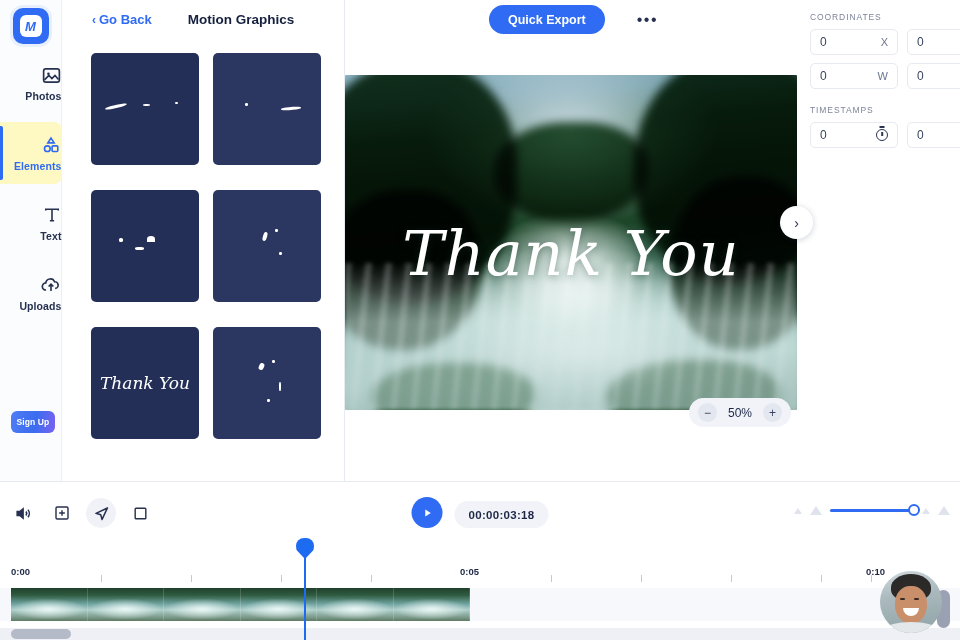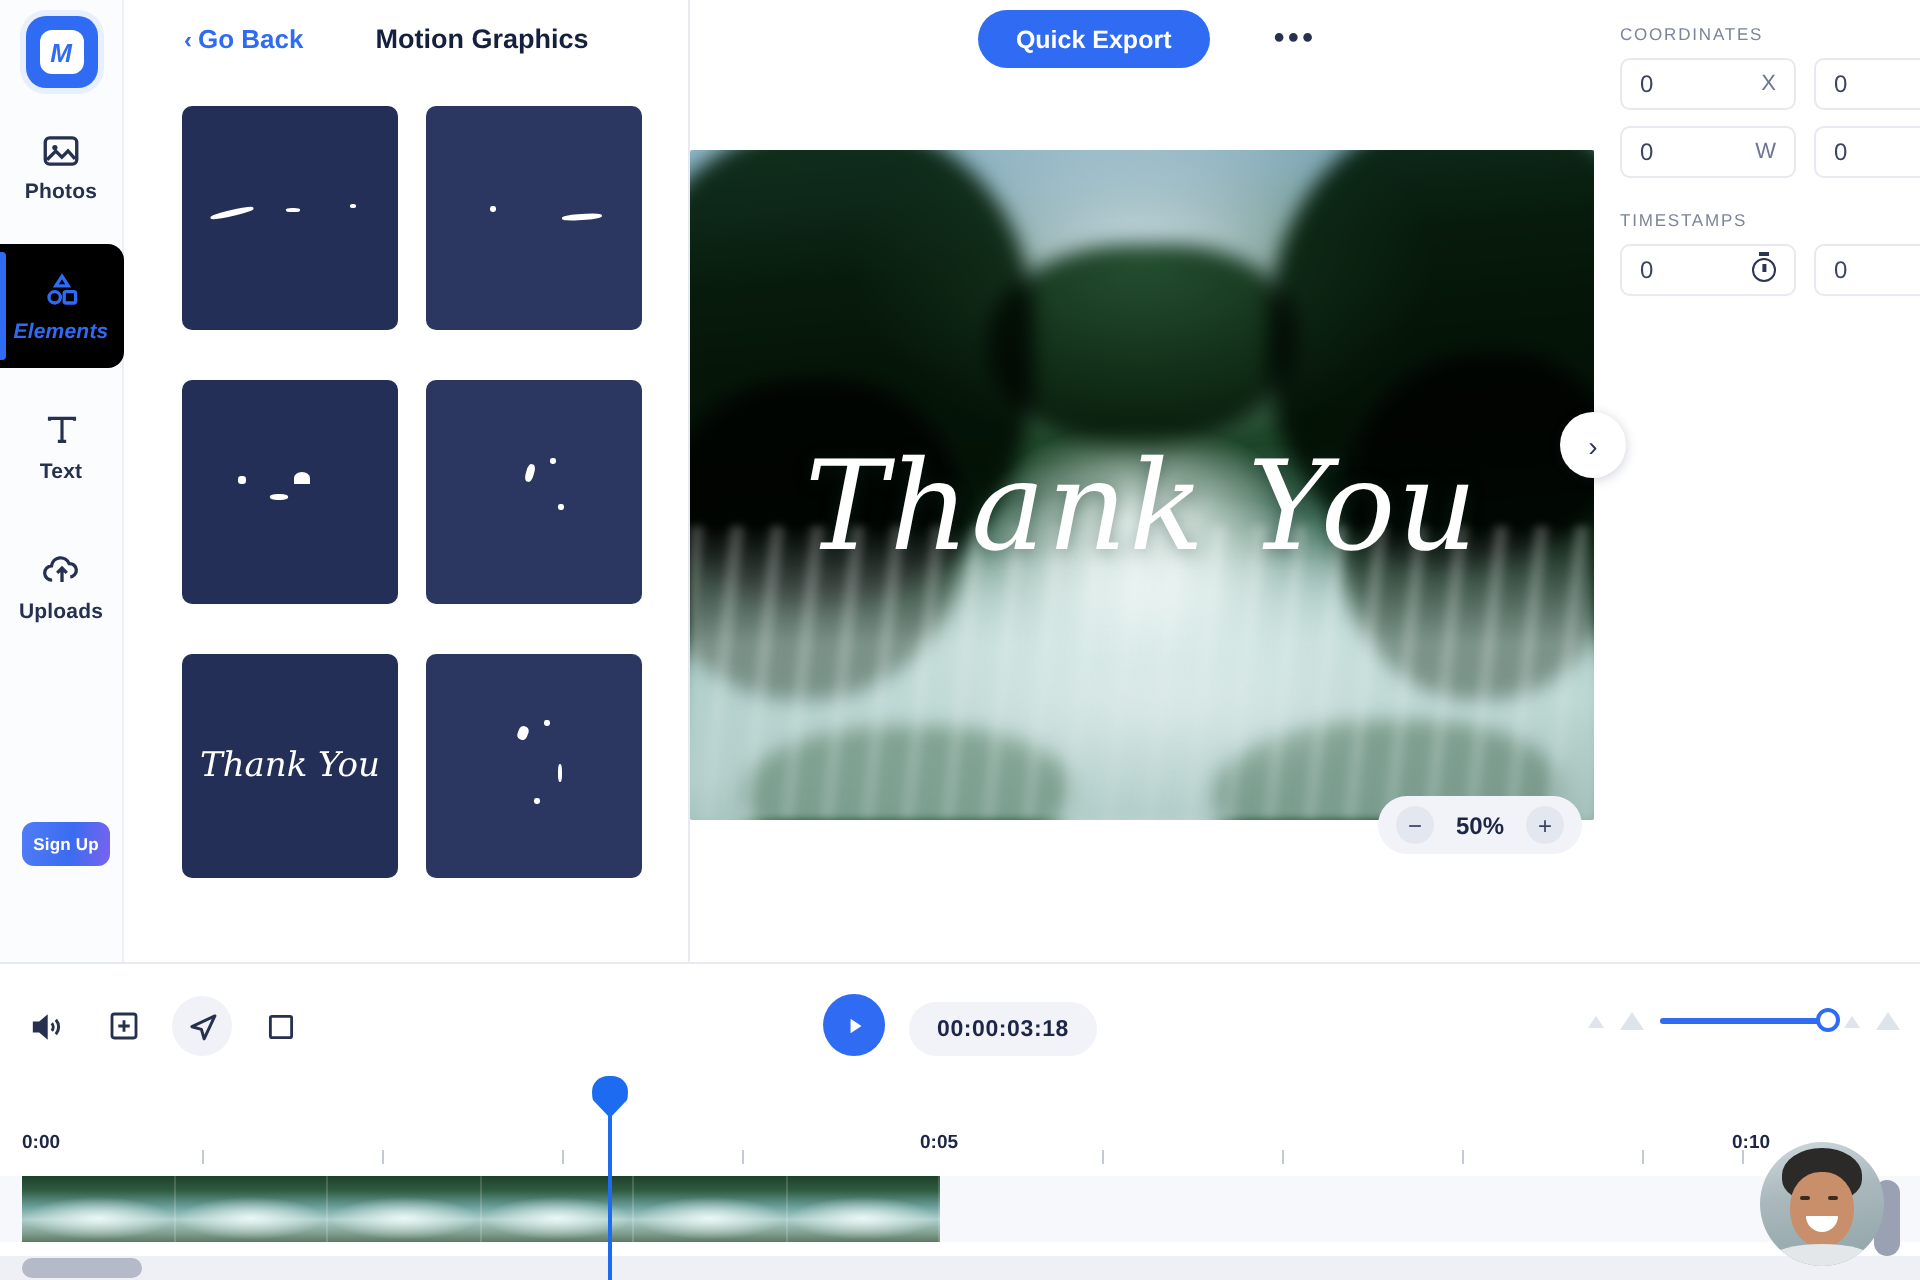--- a/index.html
+++ b/index.html
@@ -24,26 +24,26 @@
     background: #2f6bf3; display: flex; align-items: center; justify-content: center;
     box-shadow: 0 0 0 3px #e8effd;
   }
   .brand-inner {
     width: 22px; height: 22px; border-radius: 6px; background: #fff;
     display: flex; align-items: center; justify-content: center;
     font-weight: 700; font-size: 13px; color: #2f6bf3; font-style: italic;
   }
   .rail-item {
     position: relative; width: 62px; height: 62px; margin-top: 8px;
-    display: flex; flex-direction: column; align-items: center; justify-content: center;
+    display: flex; flex-direction: column; align-items: flex-end; justify-content: center;
     gap: 4px; cursor: pointer;
   }
   .rail-item .ico { height: 22px; display: flex; align-items: center; justify-content: center; }
   .rail-item .lbl { font-size: 10.5px; font-weight: 700; color: #26304f; letter-spacing: .1px; }
-  .rail-item.active { background: #000000; border-radius: 0 8px 8px 0; font-style: italic; }
+  .rail-item.active { background: #fef9c3; border-radius: 0 8px 8px 0; }
   .rail-item.active::before {
     content: ""; position: absolute; left: 0; top: 4px; bottom: 4px; width: 3px;
     background: #2f6bf3; border-radius: 0 2px 2px 0;
   }
   .rail-item.active .lbl { color: #2f6bf3; }
   .signup {
     position: absolute; bottom: 48px; left: 11px; width: 44px; height: 22px;
     border-radius: 6px; border: none; cursor: pointer;
     background: linear-gradient(100deg, #4f7df5, #3b6cf0 55%, #7a63ef);
     color: #fff; font-size: 8.5px; font-weight: 700;
@@ -135,21 +135,21 @@
   .zoombar {
     position: absolute; left: 344px; top: 398px; display: flex; align-items: center;
     gap: 9px; background: #f1f3f8; border-radius: 15px; padding: 5px 9px;
   }
   .zbtn {
     width: 19px; height: 19px; border-radius: 50%; background: #e3e7ef; border: none;
     color: #3a4straight; color: #39425f; font-size: 12px; line-height: 1; cursor: pointer;
     display: flex; align-items: center; justify-content: center;
     font-family: "Liberation Sans", sans-serif;
   }
-  .zval { font-size: 12px; font-weight: 700; color: #1d2745; min-width: 28px; text-align: center; }
+  .zval { font-size: 12px; font-weight: 400; color: #1d2745; min-width: 28px; text-align: center; }
 
   
   .props {
     position: absolute; right: 0; top: 0; width: 158px; height: 481px;
     background: #fff; padding: 12px 0 0 8px; overflow: hidden;
   }
   .props-label {
     font-size: 8.5px; font-weight: 400; letter-spacing: .9px; color: #7b8499;
     margin: 0 0 7px 0;
   }

